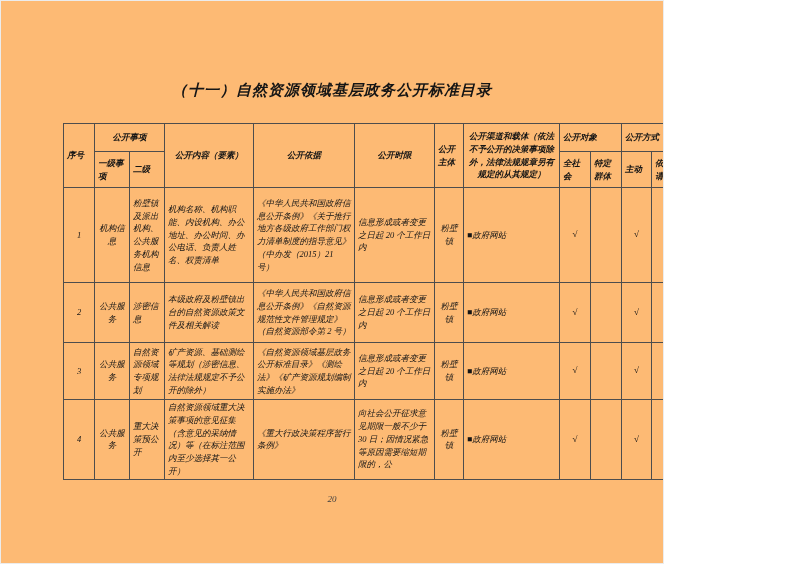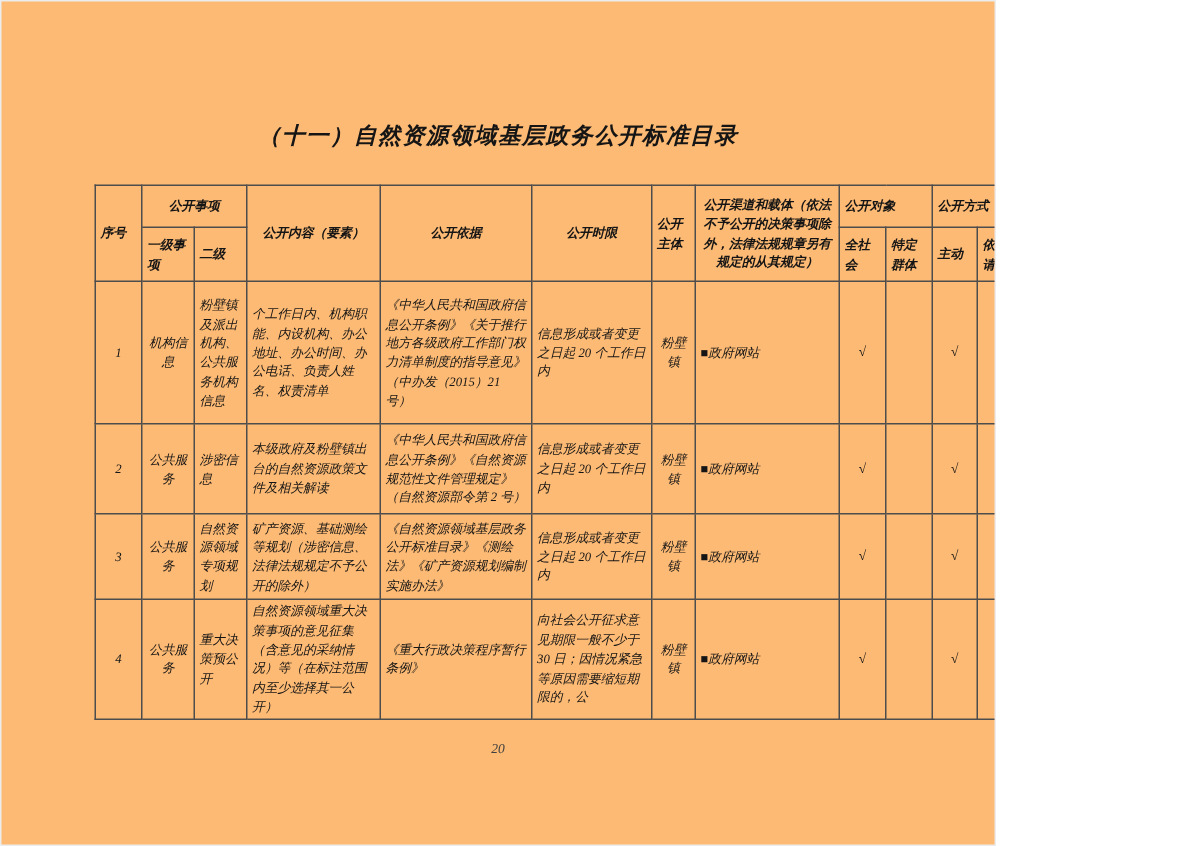--- a/index.html
+++ b/index.html
@@ -67,21 +67,21 @@
         <td class="hd">主动</td>
         <td class="hd">依申请</td>
         <td class="hd">县级</td>
         <td class="hd">镇级</td>
       </tr>
 
       <tr class="h95">
         <td class="c-center">1</td>
         <td class="c-center">机构信息</td>
         <td class="c-left">粉壁镇及派出机构、公共服务机构信息</td>
-        <td class="c-left">个工作日内、机构职能、内设机构、办公地址、办公时间、办公电话、负责人姓名、权责清单</td>
+        <td class="c-left">机构名称、机构职能、内设机构、办公地址、办公时间、办公电话、负责人姓名、权责清单</td>
         <td class="c-left">《中华人民共和国政府信息公开条例》《关于推行地方各级政府工作部门权力清单制度的指导意见》（中办发（2015）21 号）</td>
         <td class="c-left">信息形成或者变更之日起 20 个工作日内</td>
         <td class="c-center">粉壁镇</td>
         <td class="c-left">■政府网站</td>
         <td class="check">√</td>
         <td class="check"></td>
         <td class="check">√</td>
         <td class="check"></td>
         <td class="check">√</td>
         <td class="check"></td>

